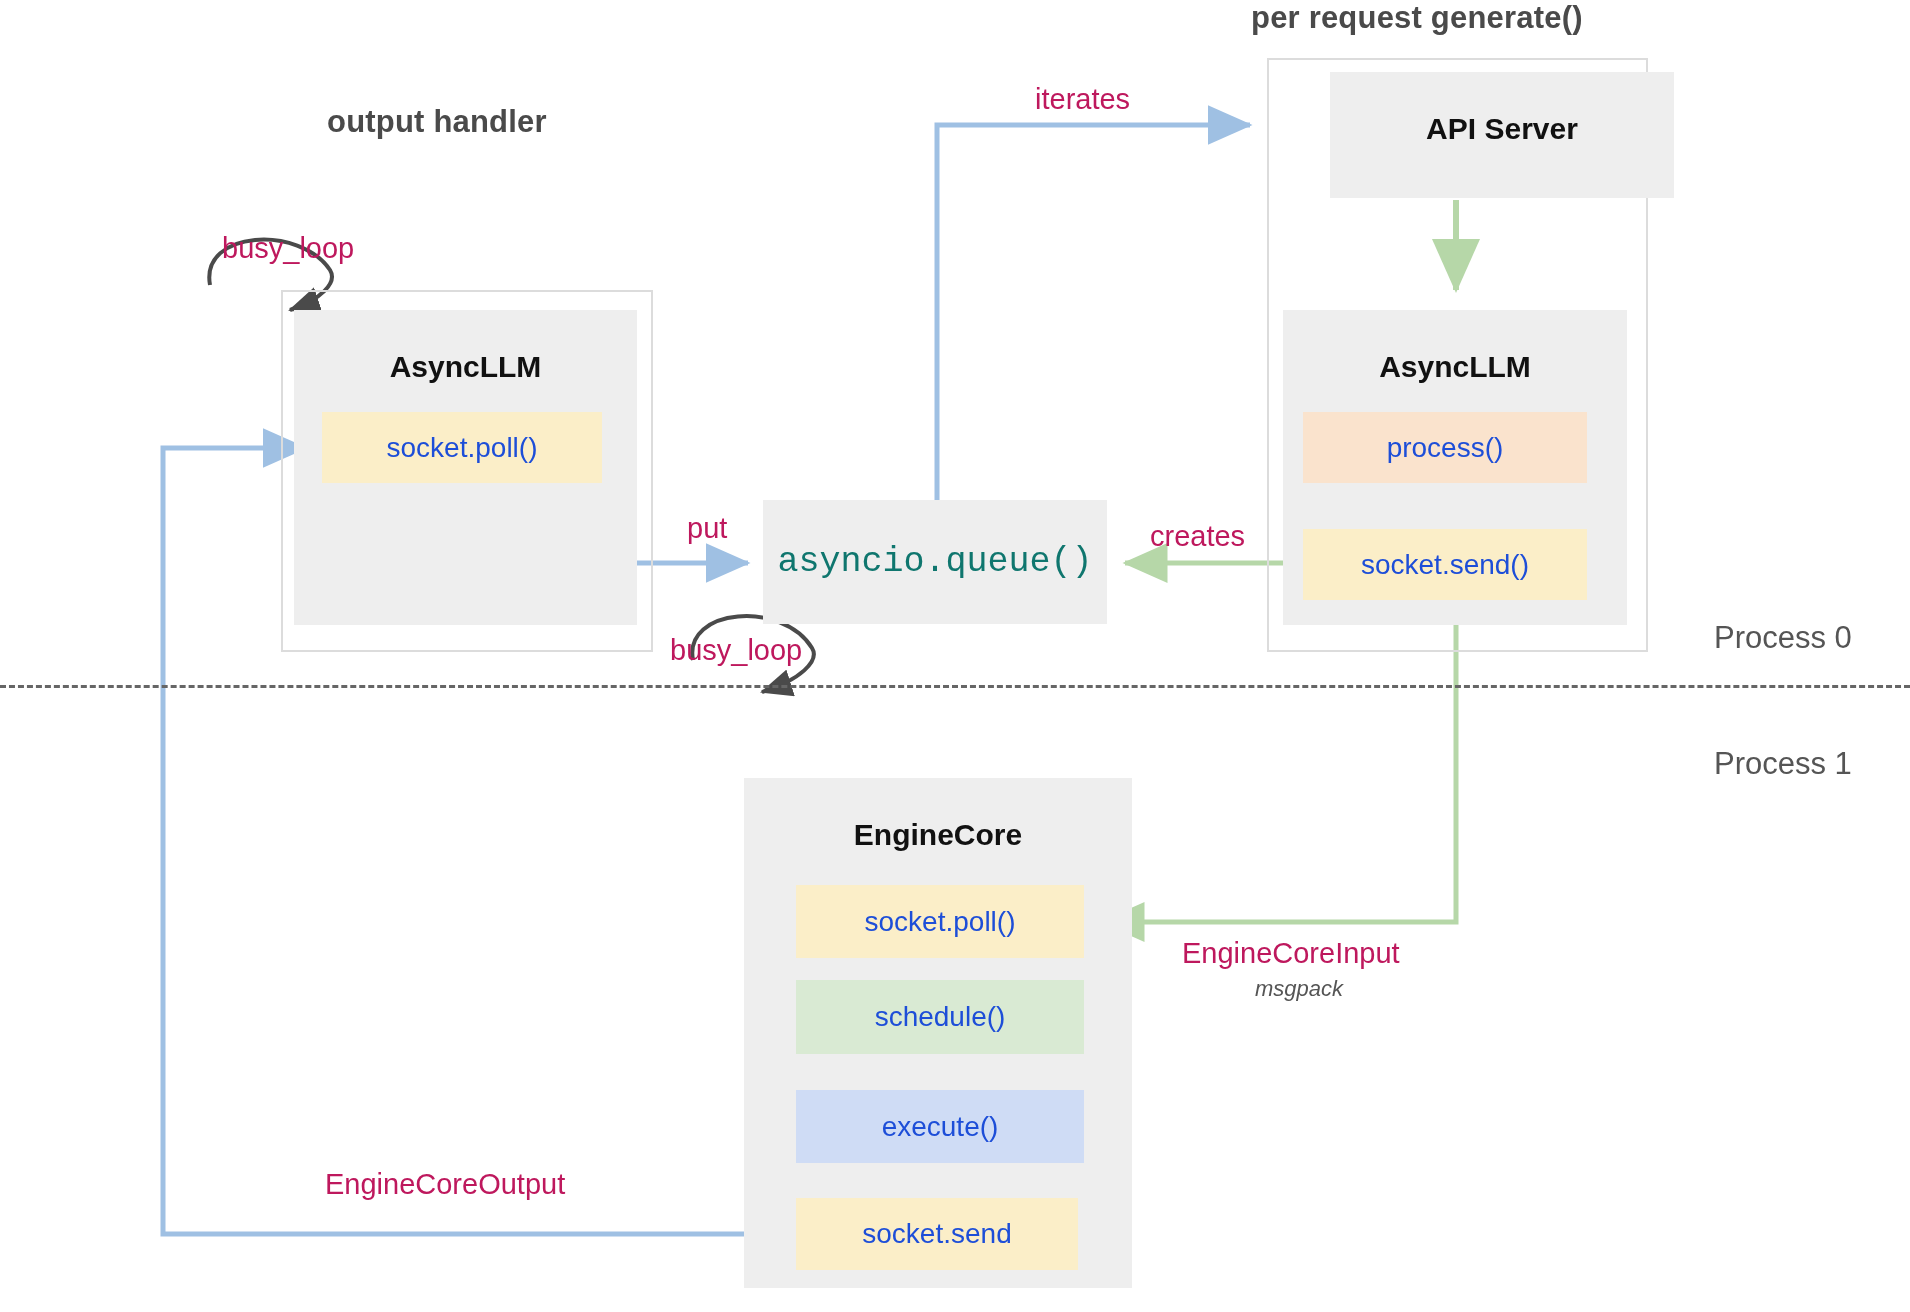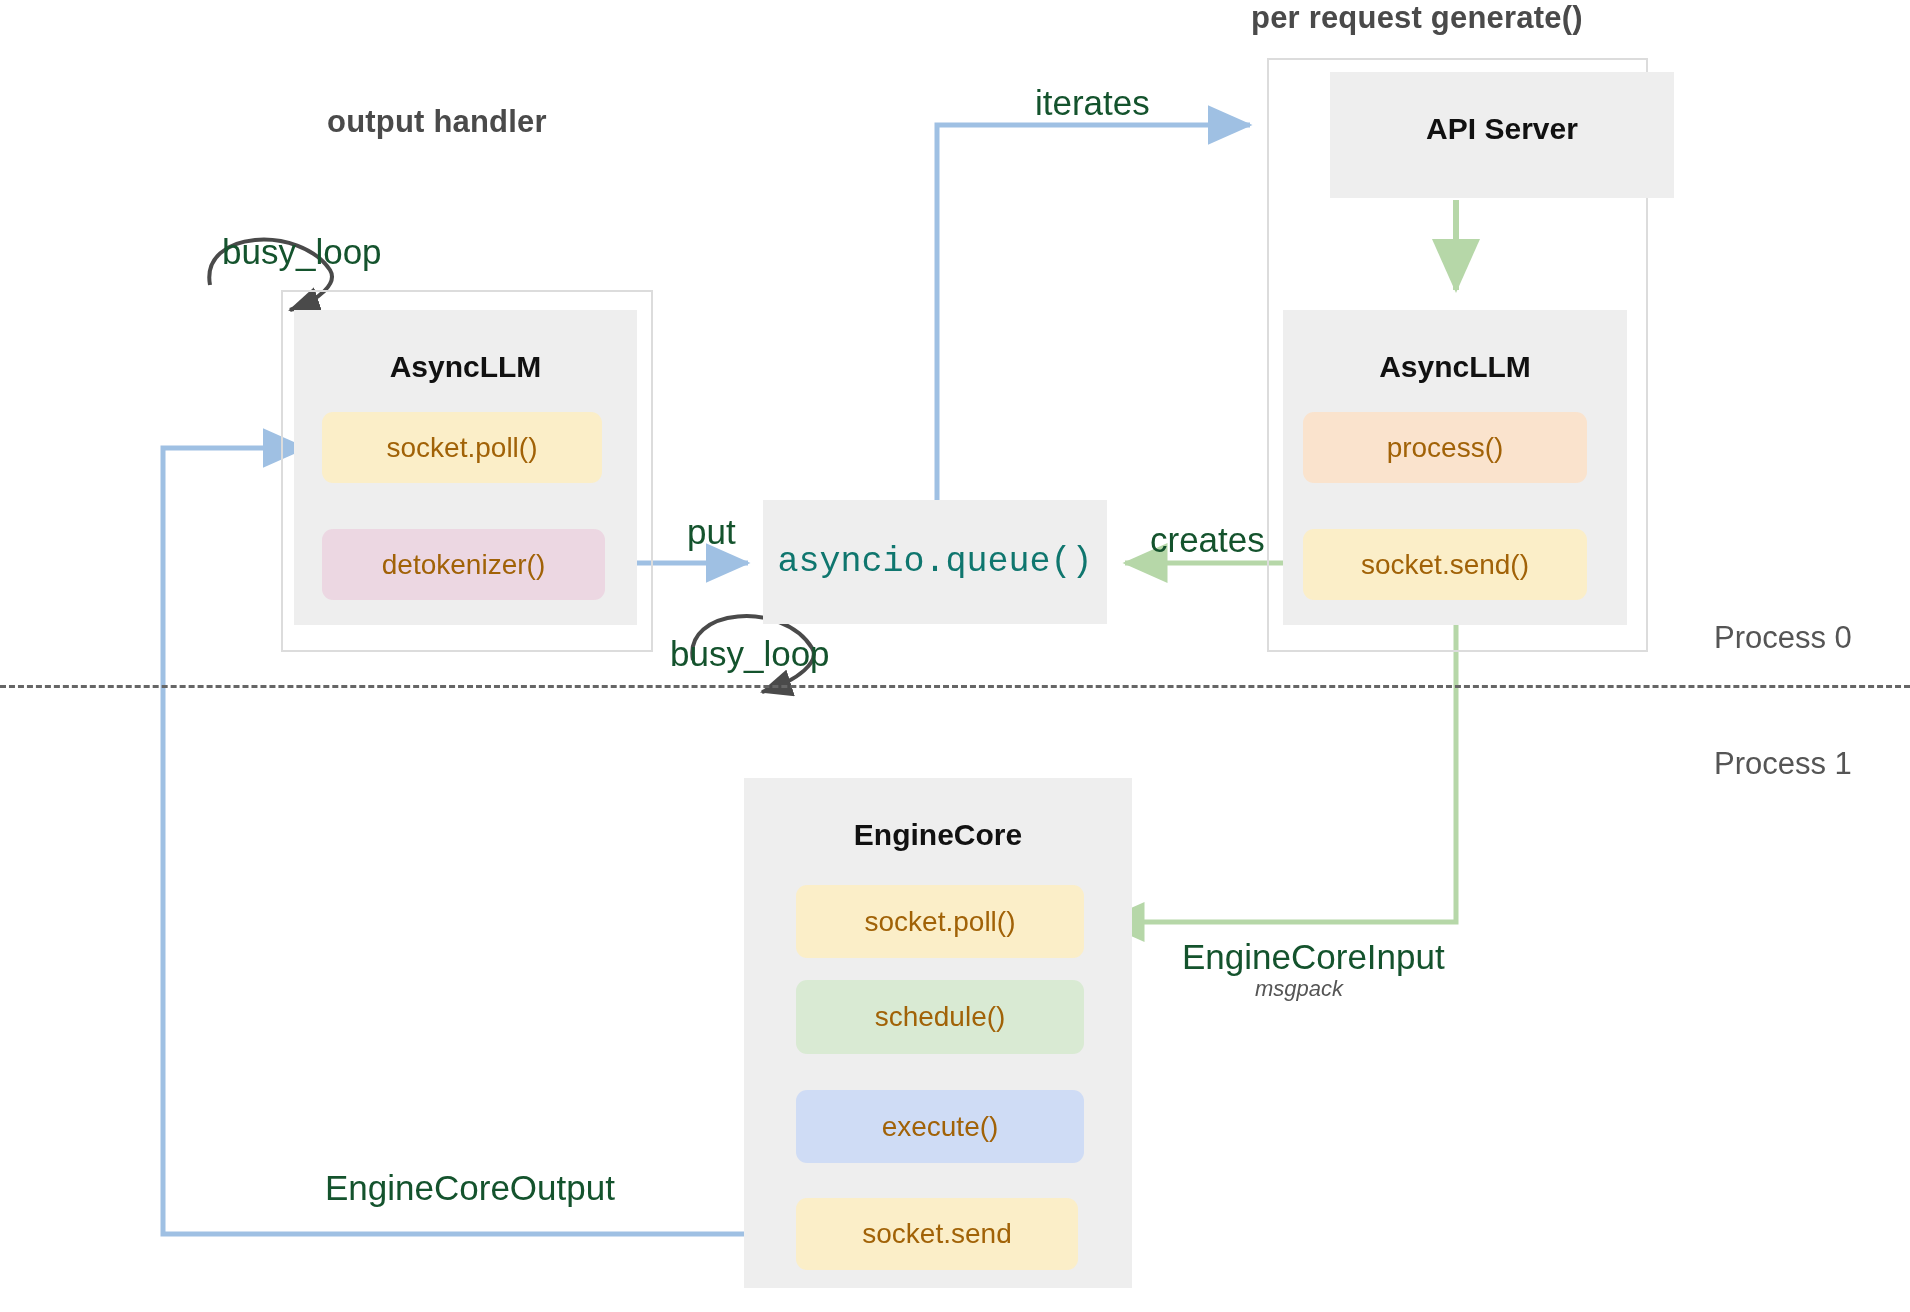--- a/index.html
+++ b/index.html
@@ -51,42 +51,41 @@
     white-space: nowrap;
   }
 
   
   .chip {
     box-sizing: border-box;
     display: flex;
     align-items: center;
     justify-content: center;
     font-size: 28px;
-    color: #a16207;
-    white-space: nowrap;
-    border-radius: 11px;
+    color: #1d4ed8;
+    white-space: nowrap;
   }
 
   
   .node {
     background: #eeeeee;
     box-sizing: border-box;
     display: flex;
     align-items: center;
     justify-content: center;
     font-size: 35px;
     color: #0f766e;
     white-space: nowrap;
     font-family: Liberation Mono, monospace;
   }
 
   
   .edge-label {
-    font-size: 35px;
-    color: #14532d;
+    font-size: 29px;
+    color: #be185d;
     white-space: nowrap;
   }
   .edge-label.small-italic {
     font-size: 22px;
     font-style: italic;
     color: #555555;
   }
 
   
   .process-label {
@@ -148,21 +147,20 @@
   <div class="abs group-title" style="left:1251px; top:0px;">per request generate()</div>
 
   <div class="abs outer-box" style="left:281px; top:290px; width:372px; height:362px;"></div>
 
   <div class="abs panel" style="left:294px; top:310px; width:343px; height:315px;">
     <div class="panel-title" style="top:40px;">AsyncLLM</div>
   </div>
 
   <div class="abs chip" style="left:322px; top:412px; width:280px; height:71px; background:#fbeec8;">socket.poll()</div>
 
-  <div class="abs chip" style="left:322px; top:529px; width:283px; height:71px; background:#ecd7e2;">detokenizer()</div>
 
   <div class="abs edge-label" style="left:222px; top:232px;">busy_loop</div>
 
   <div class="abs node" style="left:763px; top:500px; width:344px; height:124px;">asyncio.queue()</div>
 
   <div class="abs edge-label" style="left:687px; top:512px;">put</div>
 
   <div class="abs edge-label" style="left:1150px; top:520px;">creates</div>
 
   <div class="abs edge-label" style="left:1035px; top:83px;">iterates</div>

